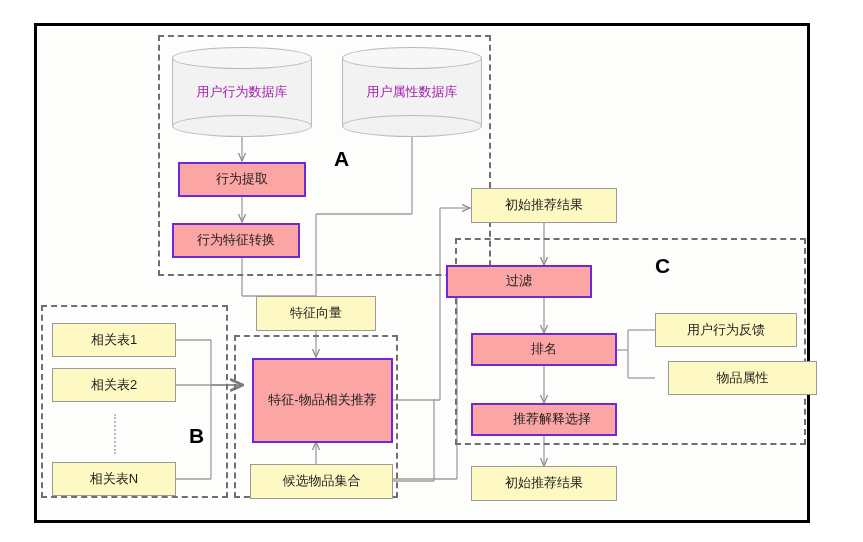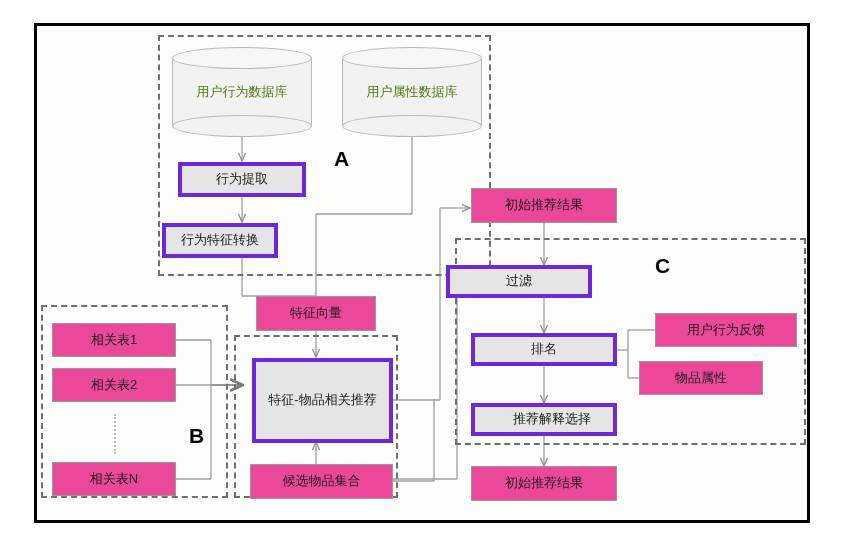--- a/index.html
+++ b/index.html
@@ -4,33 +4,33 @@
 <style>
   html,body{margin:0;padding:0;background:#ffffff;}
   body{font-family:"Liberation Sans","DejaVu Sans",sans-serif;}
   #root{position:relative;width:863px;height:542px;background:#ffffff;overflow:hidden;}
   #frame{position:absolute;left:34px;top:23px;width:776px;height:500px;border:3px solid #000;background:#fdfdfb;box-sizing:border-box;}
   #canvas{position:absolute;left:0;top:0;width:863px;height:542px;}
 
   .node{position:absolute;box-sizing:border-box;display:flex;align-items:center;
         justify-content:center;text-align:center;line-height:1.25;
         font-size:13px;color:#1b1b1b;border:1px solid #9a9a9a;}
-  .node.light{background:#ec4899;}
-  .node.dark{background:#e5e5e5;border:4px solid #6d28d9;}
+  .node.light{background:#fef9c3;}
+  .node.dark{background:#fca5a5;border:2px solid #6d28d9;}
   .node span{display:block;}
 
   .cyl{position:absolute;box-sizing:border-box;}
   .cyl .body{position:absolute;left:0;right:0;top:11px;bottom:11px;background:#f2f2f2;
              border-left:1px solid #b9b9b9;border-right:1px solid #b9b9b9;}
   .cyl .top{position:absolute;left:0;right:0;top:0;height:22px;border-radius:50%;
             background:#f7f7f7;border:1px solid #b9b9b9;box-sizing:border-box;}
   .cyl .bot{position:absolute;left:0;right:0;bottom:0;height:22px;border-radius:50%;
             background:#f2f2f2;border:1px solid #b9b9b9;box-sizing:border-box;}
   .cyl .lbl{position:absolute;left:0;right:0;top:0;bottom:0;display:flex;align-items:center;
-            justify-content:center;font-size:13px;color:#4d7c0f;}
+            justify-content:center;font-size:13px;color:#a21caf;}
 
   .dashgrp{position:absolute;box-sizing:border-box;border:2px dashed #6f6f6f;}
   .grplbl{position:absolute;font-weight:bold;font-size:21px;color:#000;
           font-family:"Liberation Sans","DejaVu Sans",sans-serif;}
 
   .vdots{position:absolute;border-left:2px dotted #bdbdbd;}
 </style>
 </head>
 <body>
 
@@ -118,21 +118,21 @@
     <div class="body"></div>
     <div class="bot"></div>
     <div class="top"></div>
     <div class="lbl">用户属性数据库</div>
   </div>
 
   <div class="node dark" style="left:178px;top:162px;width:128px;height:35px;">
     <span>行为提取</span>
   </div>
 
-  <div class="node dark" style="left:162px;top:223px;width:116px;height:35px;">
+  <div class="node dark" style="left:172px;top:223px;width:128px;height:35px;">
     <span>行为特征转换</span>
   </div>
 
   <div class="node light" style="left:256px;top:296px;width:120px;height:35px;">
     <span>特征向量</span>
   </div>
 
   <div class="node dark" style="left:252px;top:358px;width:141px;height:85px;flex-direction:row;">
     <span>特征-物品</span>
     <span>相关推荐</span>
@@ -173,16 +173,16 @@
   </div>
 
   <div class="node light" style="left:471px;top:466px;width:146px;height:35px;">
     <span>初始推荐结果</span>
   </div>
 
   <div class="node light" style="left:655px;top:313px;width:142px;height:34px;">
     <span>用户行为反馈</span>
   </div>
 
-  <div class="node light" style="left:639px;top:361px;width:124px;height:34px;">
+  <div class="node light" style="left:668px;top:361px;width:149px;height:34px;">
     <span>物品属性</span>
   </div>
 </div>
 
 </body></html>

